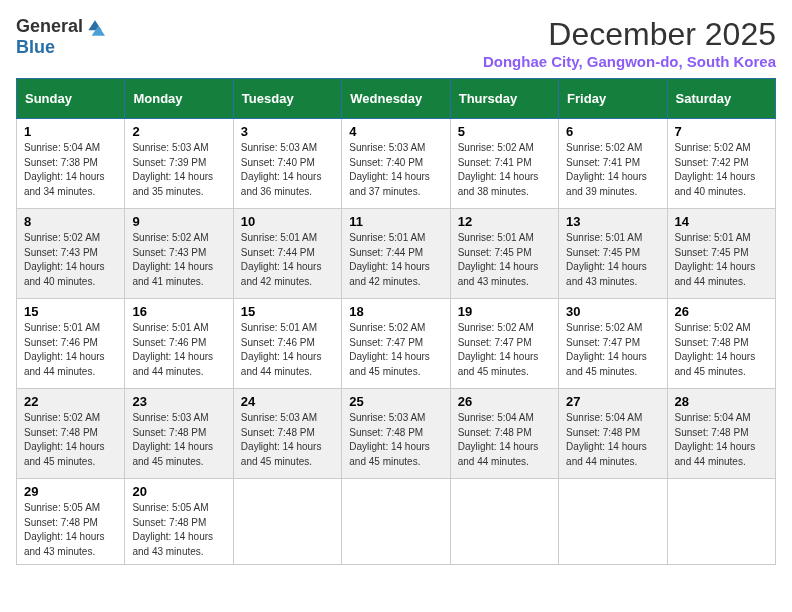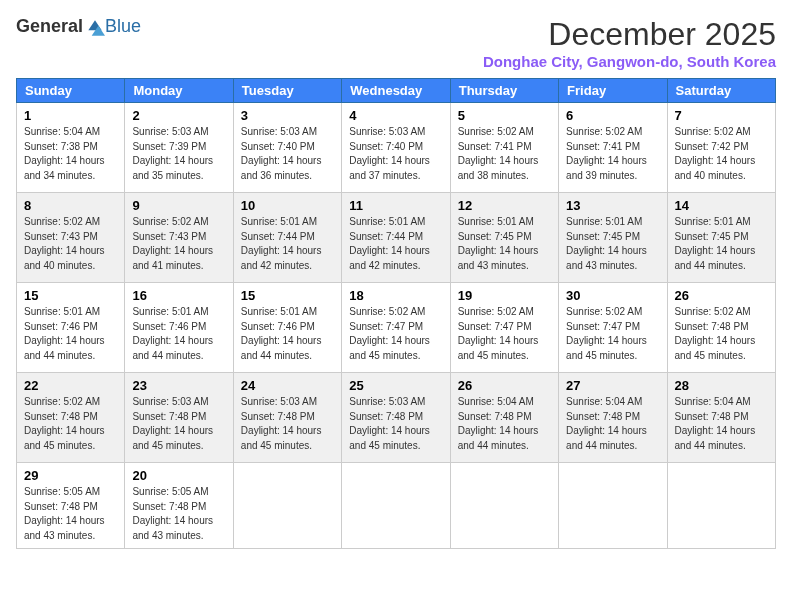--- a/index.html
+++ b/index.html
@@ -11,35 +11,35 @@
       padding: 16px;
     }
     .header-area {
       display: flex;
       justify-content: space-between;
       align-items: flex-start;
       margin-bottom: 8px;
     }
     .logo {
       display: flex;
-      flex-direction: row;
+      flex-direction: column;
       align-items: flex-start;
     }
     .logo-text {
       display: flex;
       align-items: center;
     }
     .logo-general {
       font-size: 18px;
       font-weight: bold;
       color: #333;
     }
     .logo-blue {
       font-size: 18px;
-      font-weight: normal;
+      font-weight: bold;
       color: #2a6ea6;
     }
     .logo-icon {
       width: 20px;
       height: 20px;
       margin-left: 2px;
     }
     .title-area {
       text-align: right;
     }
@@ -52,24 +52,24 @@
       font-size: 15px;
       color: #8b5cf6;
       font-weight: bold;
     }
     .calendar {
       width: 100%;
       border-collapse: collapse;
       border: 1px solid #ccc;
     }
     .calendar th {
-      background: #3b82f6;
+      background: #15803d;
       color: #fff;
       text-align: left;
-      padding: 4px 8px;
+      padding: 12px 8px;
       font-size: 13px;
       border: 1px solid #2a6ea6;
     }
     .calendar td {
       vertical-align: top;
       padding: 5px 7px;
       font-size: 10.5px;
       border: 1px solid #ccc;
       background: #fff;
       width: 14.28%;

